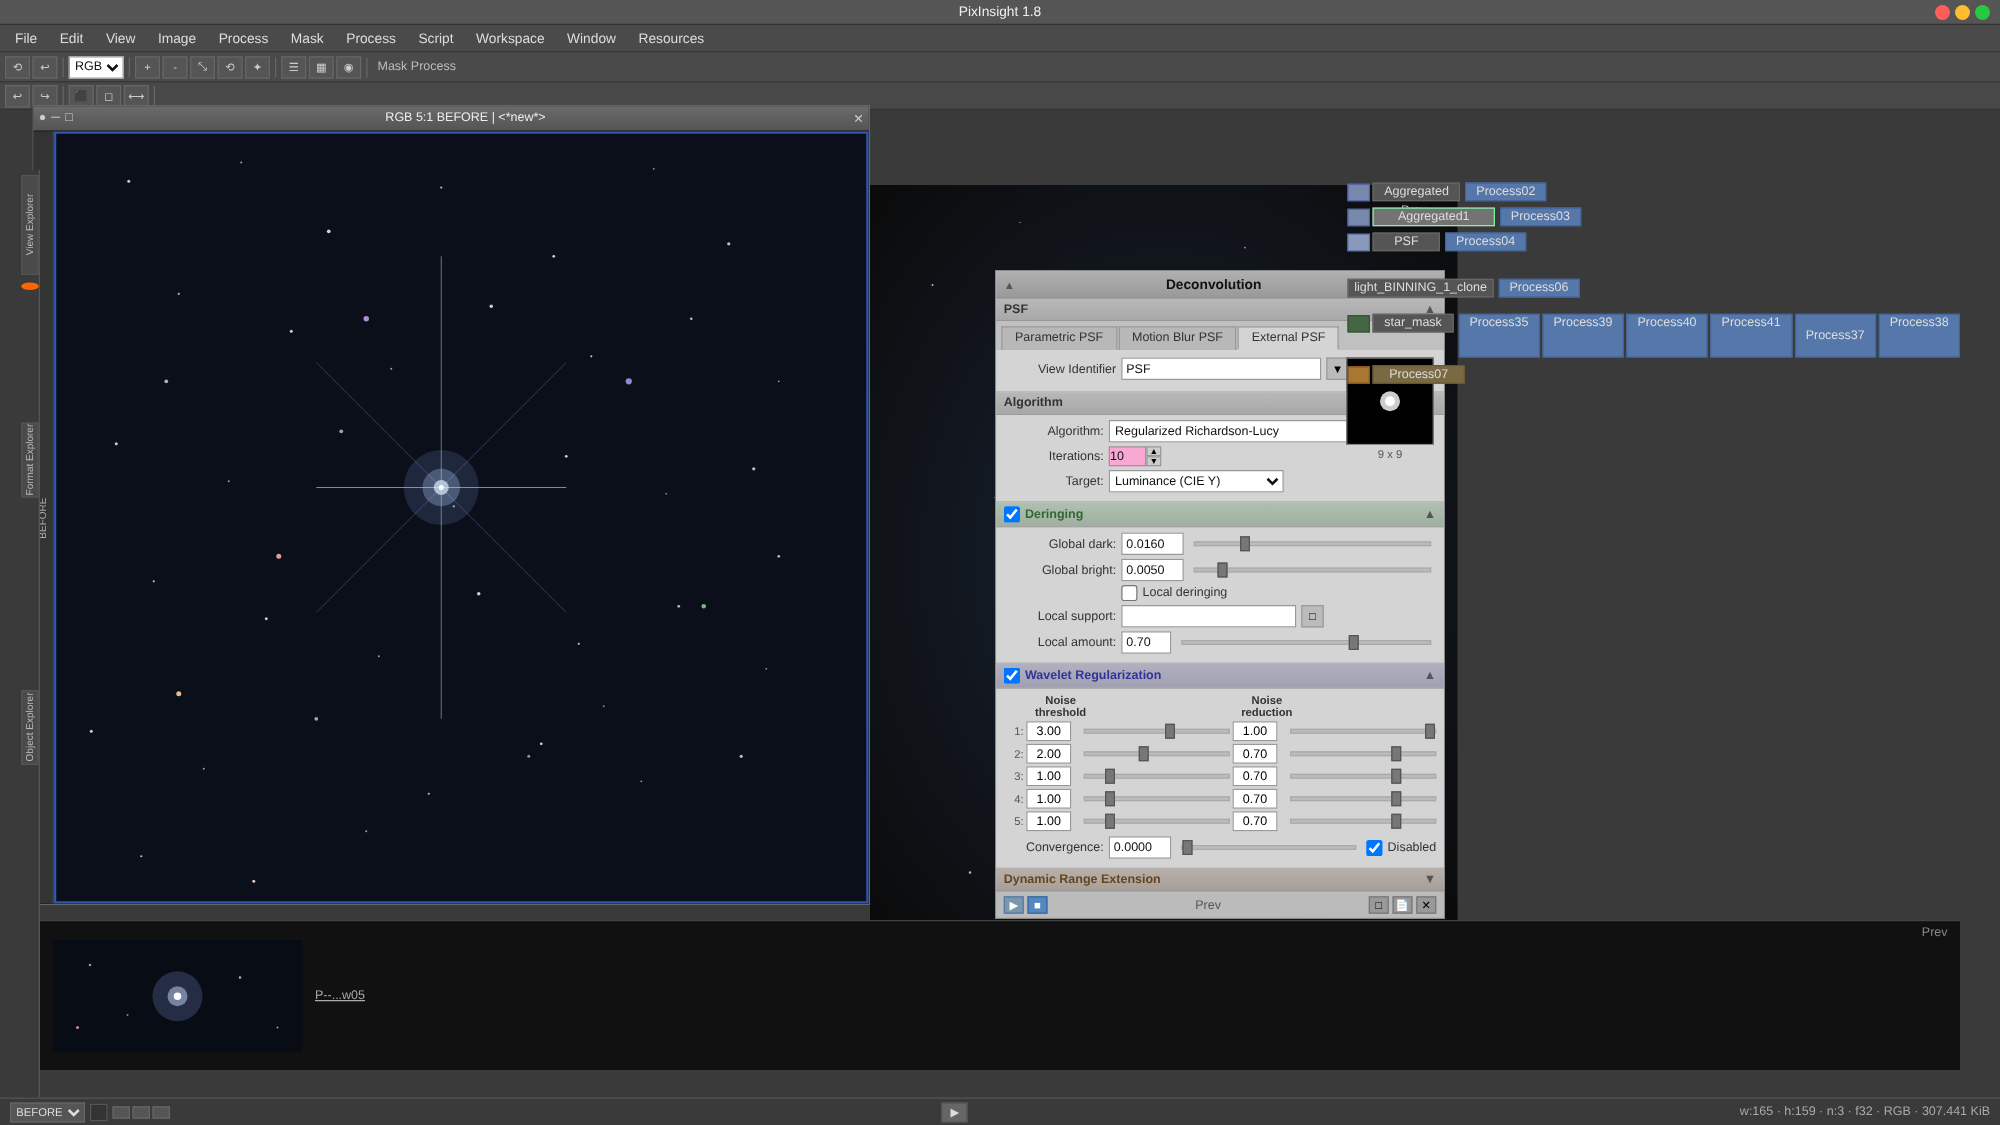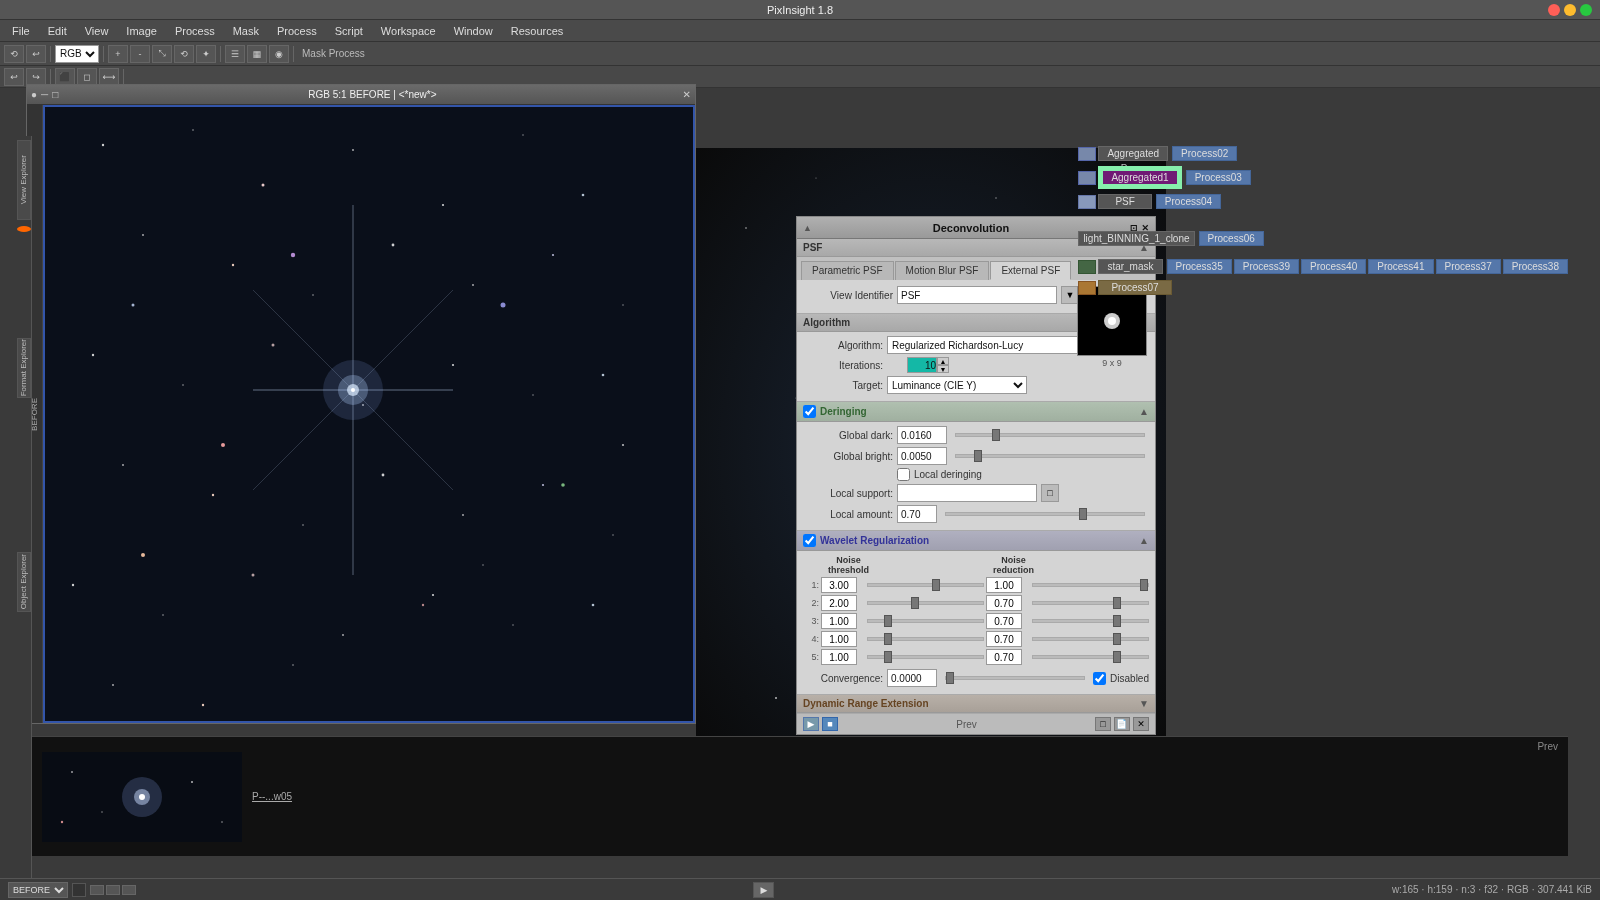--- a/index.html
+++ b/index.html
@@ -326,26 +326,25 @@
     }
 
     
     .num-stepper {
       display: flex;
       align-items: center;
     }
     .stepper-input {
       width: 30px;
       height: 16px;
-      text-align: right;
+      text-align: left;
       font-size: 10px;
       border: 1px solid #999;
-      background: #14b8a6;
+      background: #f9a8d4;
       color: #111;
-      margin-left: 20px;
     }
     .stepper-btns {
       display: flex;
       flex-direction: column;
     }
     .stepper-btn {
       width: 12px;
       height: 8px;
       background: #ccc;
       border: 1px solid #999;
@@ -742,21 +741,21 @@
     <div style="display:flex; gap:4px; align-items:center; margin-bottom:3px;">
       <div style="display:flex; align-items:center; gap:2px;">
         <div style="width:18px; height:14px; background:#7788aa; border:1px solid #5566aa;"></div>
         <div style="font-size:10px; color:#ddd; background:#555; border:1px solid #666; padding:1px 8px; cursor:pointer;">Aggregated</div>
       </div>
       <div style="font-size:10px; color:#ddd; background:#5577aa; border:1px solid #446699; padding:1px 8px; cursor:pointer;">Process02</div>
     </div>
     <div style="display:flex; gap:4px; align-items:center; margin-bottom:3px;">
       <div style="display:flex; align-items:center; gap:2px;">
         <div style="width:18px; height:14px; background:#7788aa; border:1px solid #5566aa;"></div>
-        <div style="font-size:10px; color:#ddd; background:#701a75; border:5px solid #86efac; padding:1px 8px; cursor:pointer;">Aggregated1</div>
+        <div style="font-size:10px; color:#ddd; background:#737373; border:1px solid #86efac; padding:1px 19px; cursor:pointer;">Aggregated1</div>
       </div>
       <div style="font-size:10px; color:#ddd; background:#5577aa; border:1px solid #446699; padding:1px 8px; cursor:pointer;">Process03</div>
     </div>
     <div style="display:flex; gap:4px; align-items:center; margin-bottom:3px;">
       <div style="display:flex; align-items:center; gap:2px;">
         <div style="width:18px; height:14px; background:#8899bb; border:1px solid #6677aa;"></div>
         <div style="font-size:10px; color:#ddd; background:#555; border:1px solid #666; padding:1px 16px; cursor:pointer;">PSF</div>
       </div>
       <div style="font-size:10px; color:#ddd; background:#5577aa; border:1px solid #446699; padding:1px 8px; cursor:pointer;">Process04</div>
     </div>
@@ -772,21 +771,21 @@
     <div style="display:flex; gap:4px; align-items:flex-start;">
       <div style="display:flex; align-items:center; gap:2px;">
         <div style="width:18px; height:14px; background:#446644; border:1px solid #335533;"></div>
         <div style="font-size:10px; color:#ddd; background:#555; border:1px solid #666; padding:1px 8px; cursor:pointer;">star_mask</div>
       </div>
       <div style="display:flex; flex-direction:row; gap:2px;">
         <div style="font-size:10px; color:#ddd; background:#5577aa; border:1px solid #446699; padding:1px 8px; cursor:pointer;">Process35</div>
         <div style="font-size:10px; color:#ddd; background:#5577aa; border:1px solid #446699; padding:1px 8px; cursor:pointer;">Process39</div>
         <div style="font-size:10px; color:#ddd; background:#5577aa; border:1px solid #446699; padding:1px 8px; cursor:pointer;">Process40</div>
         <div style="font-size:10px; color:#ddd; background:#5577aa; border:1px solid #446699; padding:1px 8px; cursor:pointer;">Process41</div>
-        <div style="font-size:10px; color:#ddd; background:#5577aa; border:1px solid #446699; padding:1px 8px; cursor:pointer;">Process37</div>
+        <div style="font-size:10px; color:#ddd; background:#5577aa; border:1px solid #446699; padding:11px 8px; cursor:pointer;">Process37</div>
         <div style="font-size:10px; color:#ddd; background:#5577aa; border:1px solid #446699; padding:1px 8px; cursor:pointer;">Process38</div>
       </div>
     </div>
 
     <div style="display:flex; align-items:center; gap:2px; margin-top:4px;">
       <div style="width:18px; height:14px; background:#aa7733; border:1px solid #885522;"></div>
       <div style="font-size:10px; color:#ddd; background:#7a6a44; border:1px solid #6a5a33; padding:1px 12px; cursor:pointer;">Process07</div>
     </div>
   </div>
 

